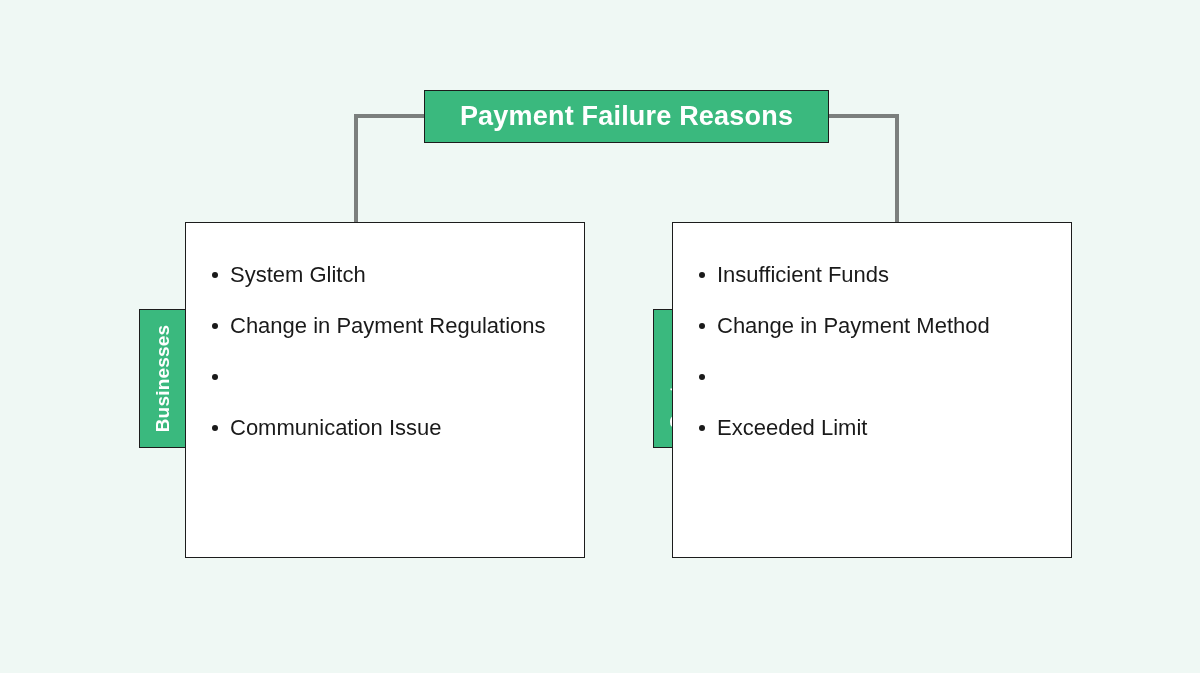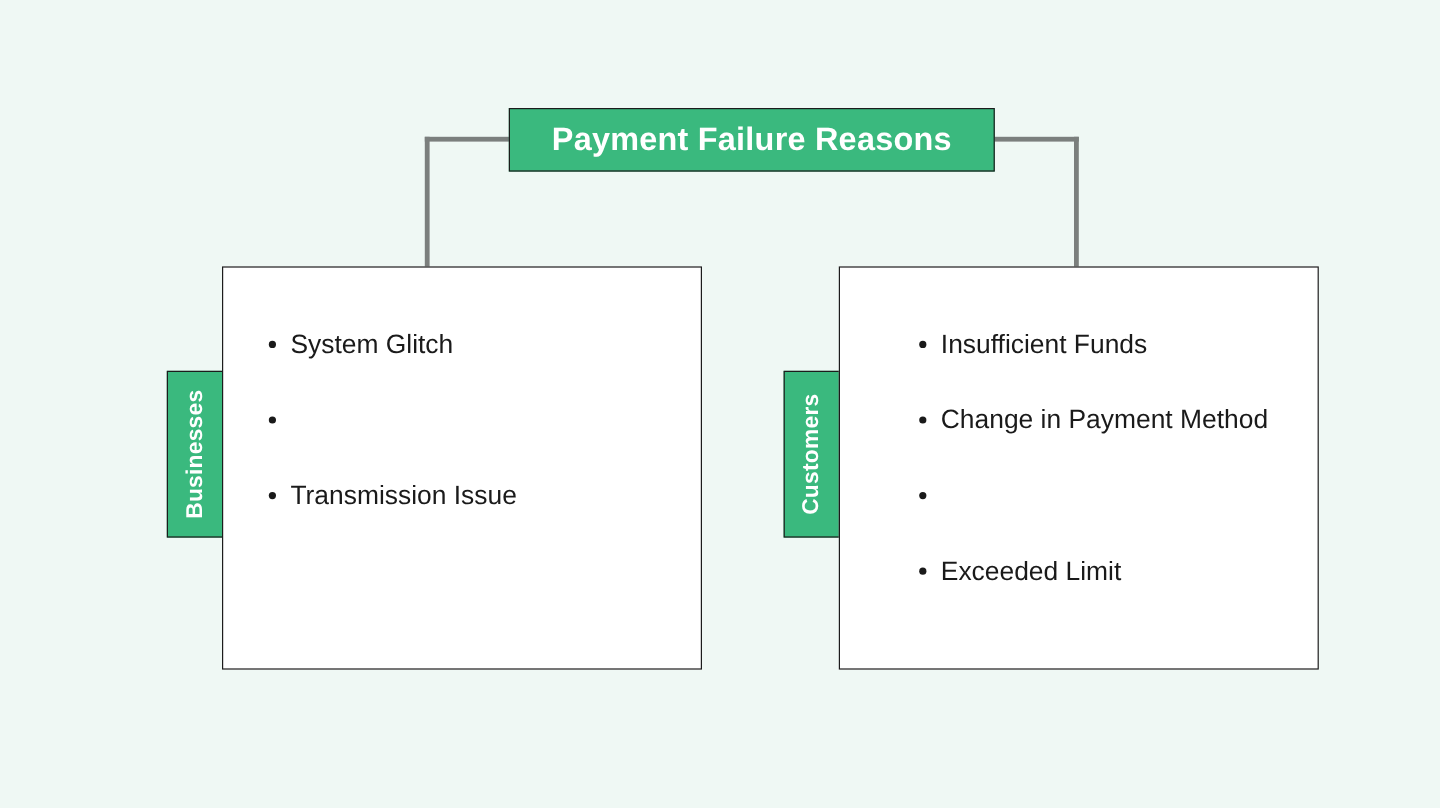--- a/index.html
+++ b/index.html
@@ -78,30 +78,30 @@
   .panel {
     position: absolute;
     top: 222px;
     height: 336px;
     background: #ffffff;
     border: 1.5px solid #1c1c1c;
     box-sizing: border-box;
     z-index: 3;
   }
   .panel-left  { left: 185px; width: 400px; }
-  .panel-right { left: 699px; width: 400px; padding-left: 28px; }
+  .panel-right { left: 672px; width: 400px; }
 
   .panel ul {
     list-style: none;
     margin: 0;
     padding: 26px 0 0 0;
   }
   .panel li {
     position: relative;
-    margin: 12px;
+    margin: 0;
     padding: 0 0 0 44px;
     height: 51px;
     line-height: 51px;
     font-size: 22px;
     color: #1a1a1a;
     white-space: nowrap;
   }
   .panel li .bullet {
     position: absolute;
     left: 26px;
@@ -152,22 +152,23 @@
   <div class="title-node">
     <span class="title-text">Payment Failure Reasons</span>
   </div>
 
   <div class="tab tab-left">
     <span class="tab-text">Businesses</span>
   </div>
   <div class="panel panel-left">
     <ul>
       <li><span class="bullet"></span><span>System Glitch</span></li>
+      <li><span class="bullet"></span><span>Change in Payment Regulations</span></li>
       <li><span class="bullet"></span></li>
-      <li><span class="bullet"></span><span>Transmission Issue</span></li>
+      <li><span class="bullet"></span><span>Communication Issue</span></li>
     </ul>
   </div>
 
   <div class="tab tab-right">
     <span class="tab-text">Customers</span>
   </div>
   <div class="panel panel-right">
     <ul>
       <li><span class="bullet"></span><span>Insufficient Funds</span></li>
       <li><span class="bullet"></span><span>Change in Payment Method</span></li>

